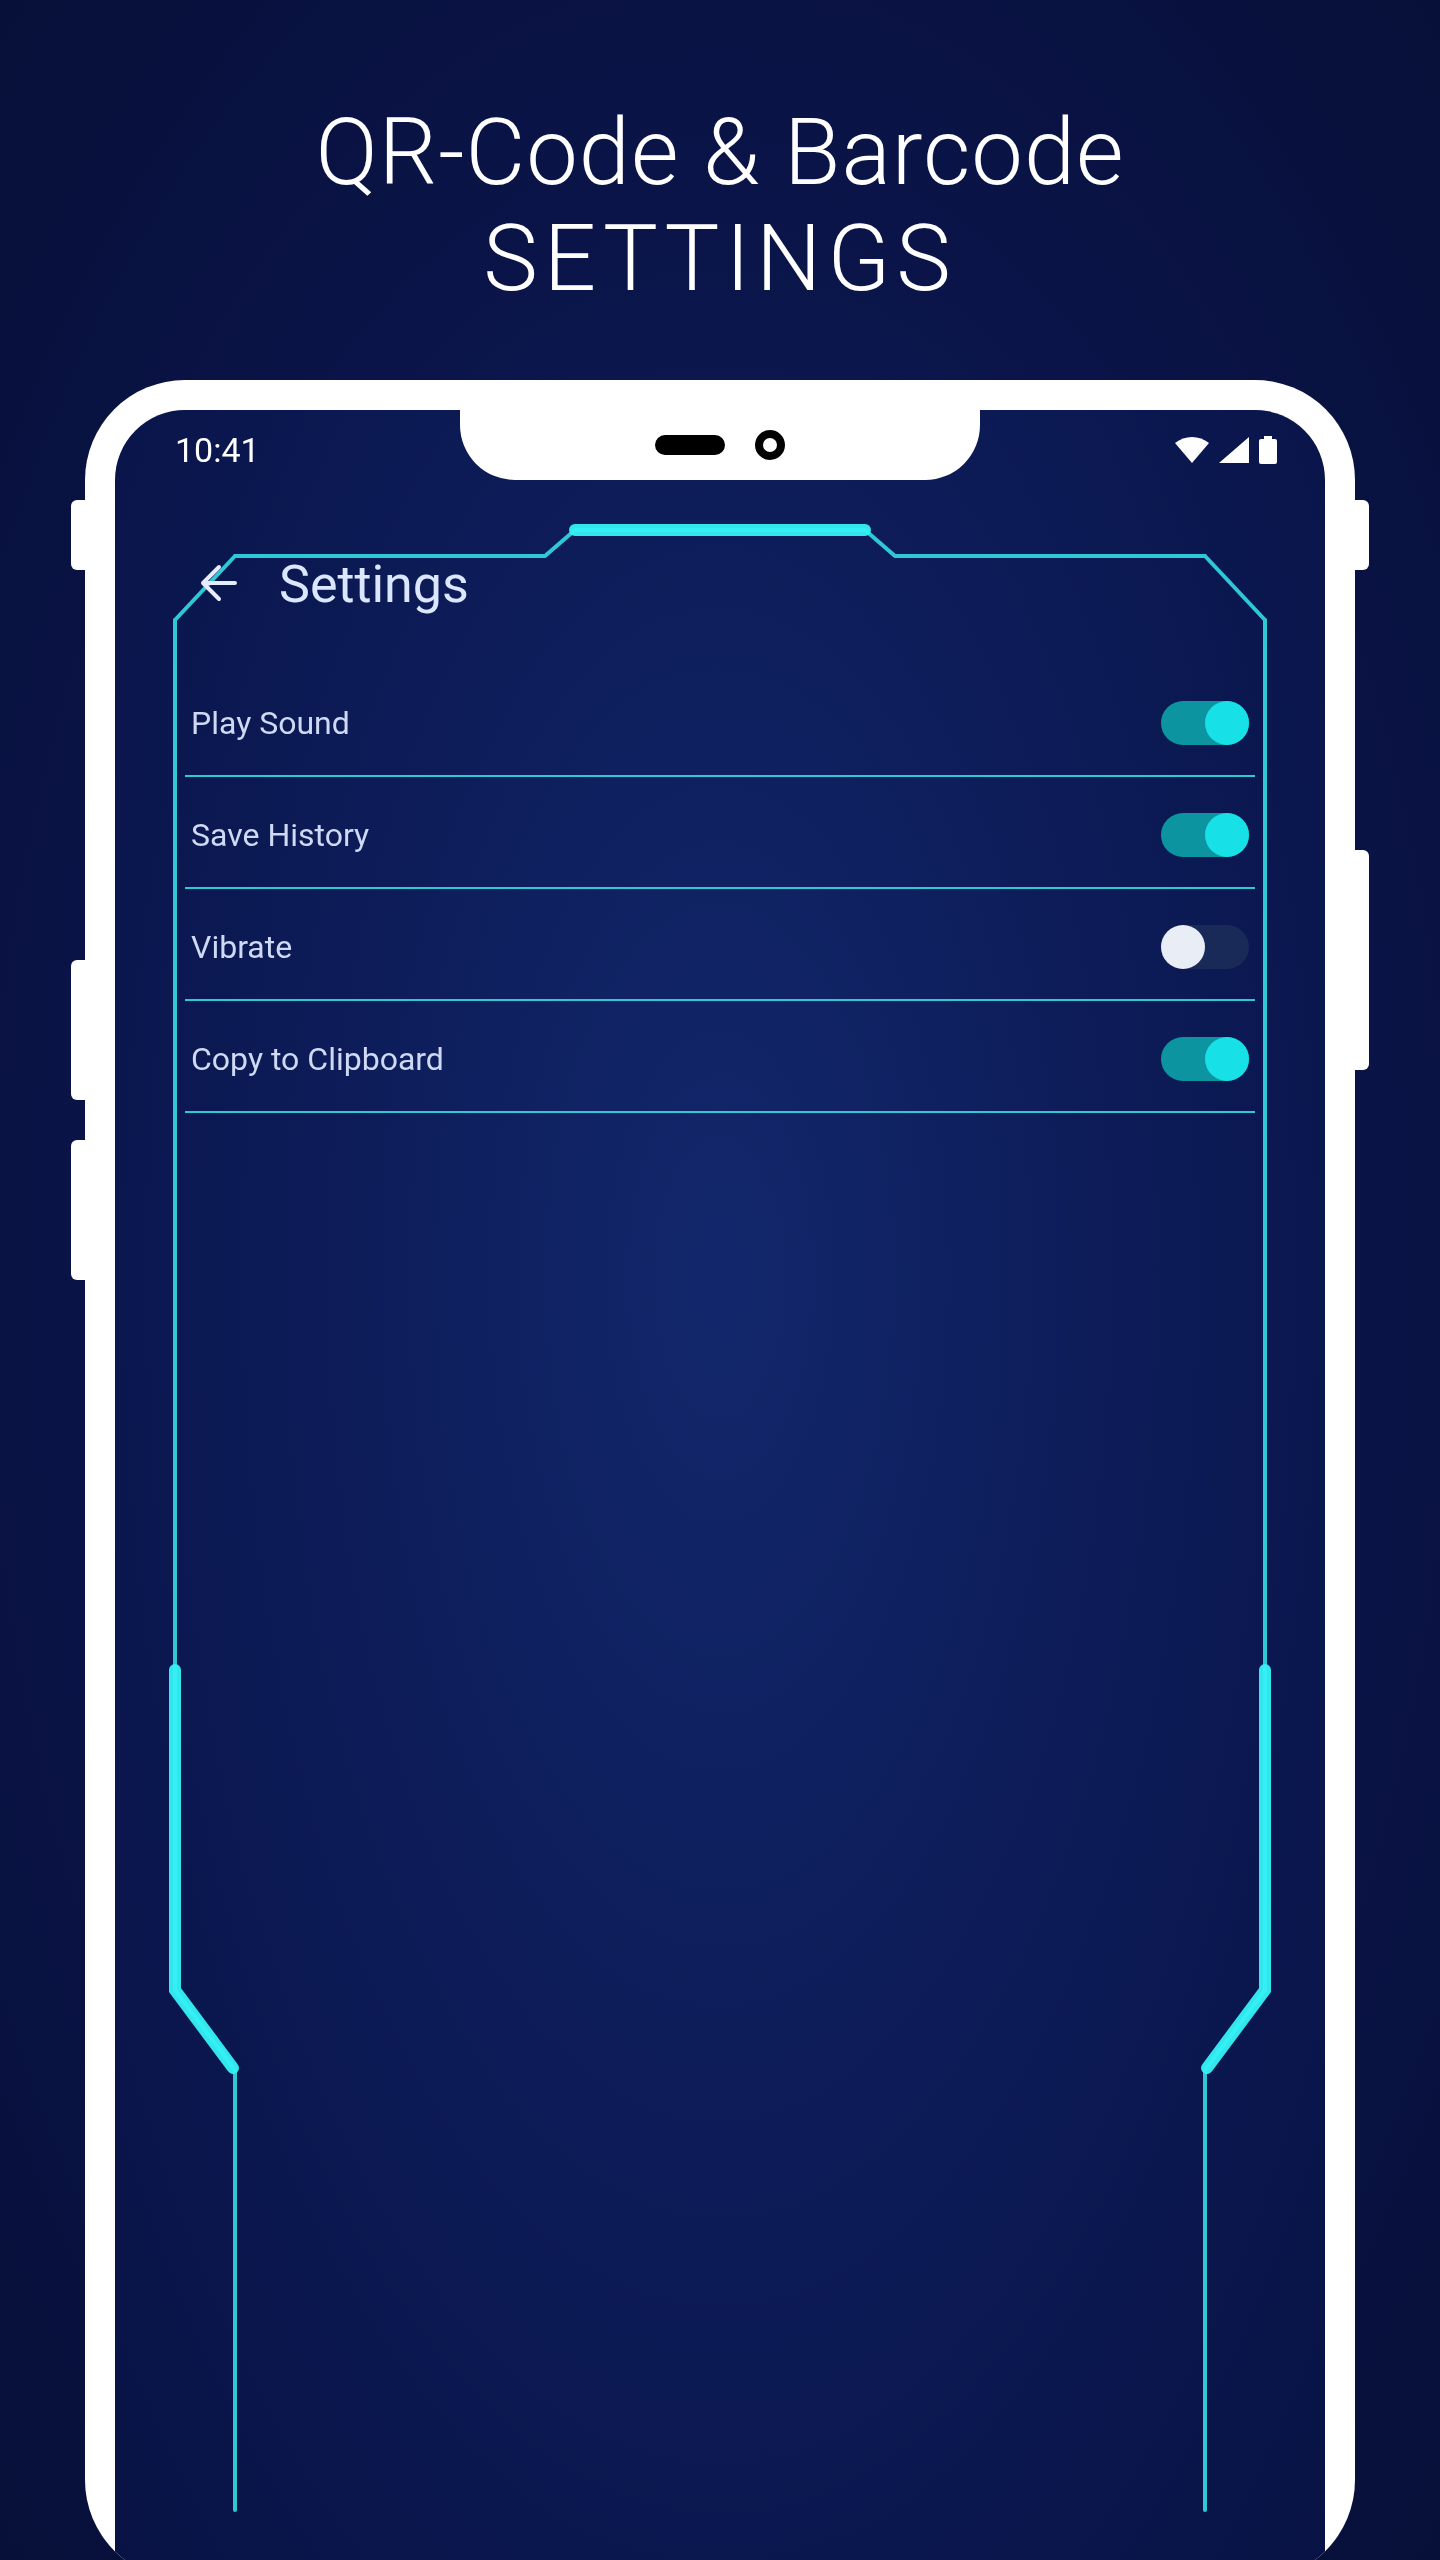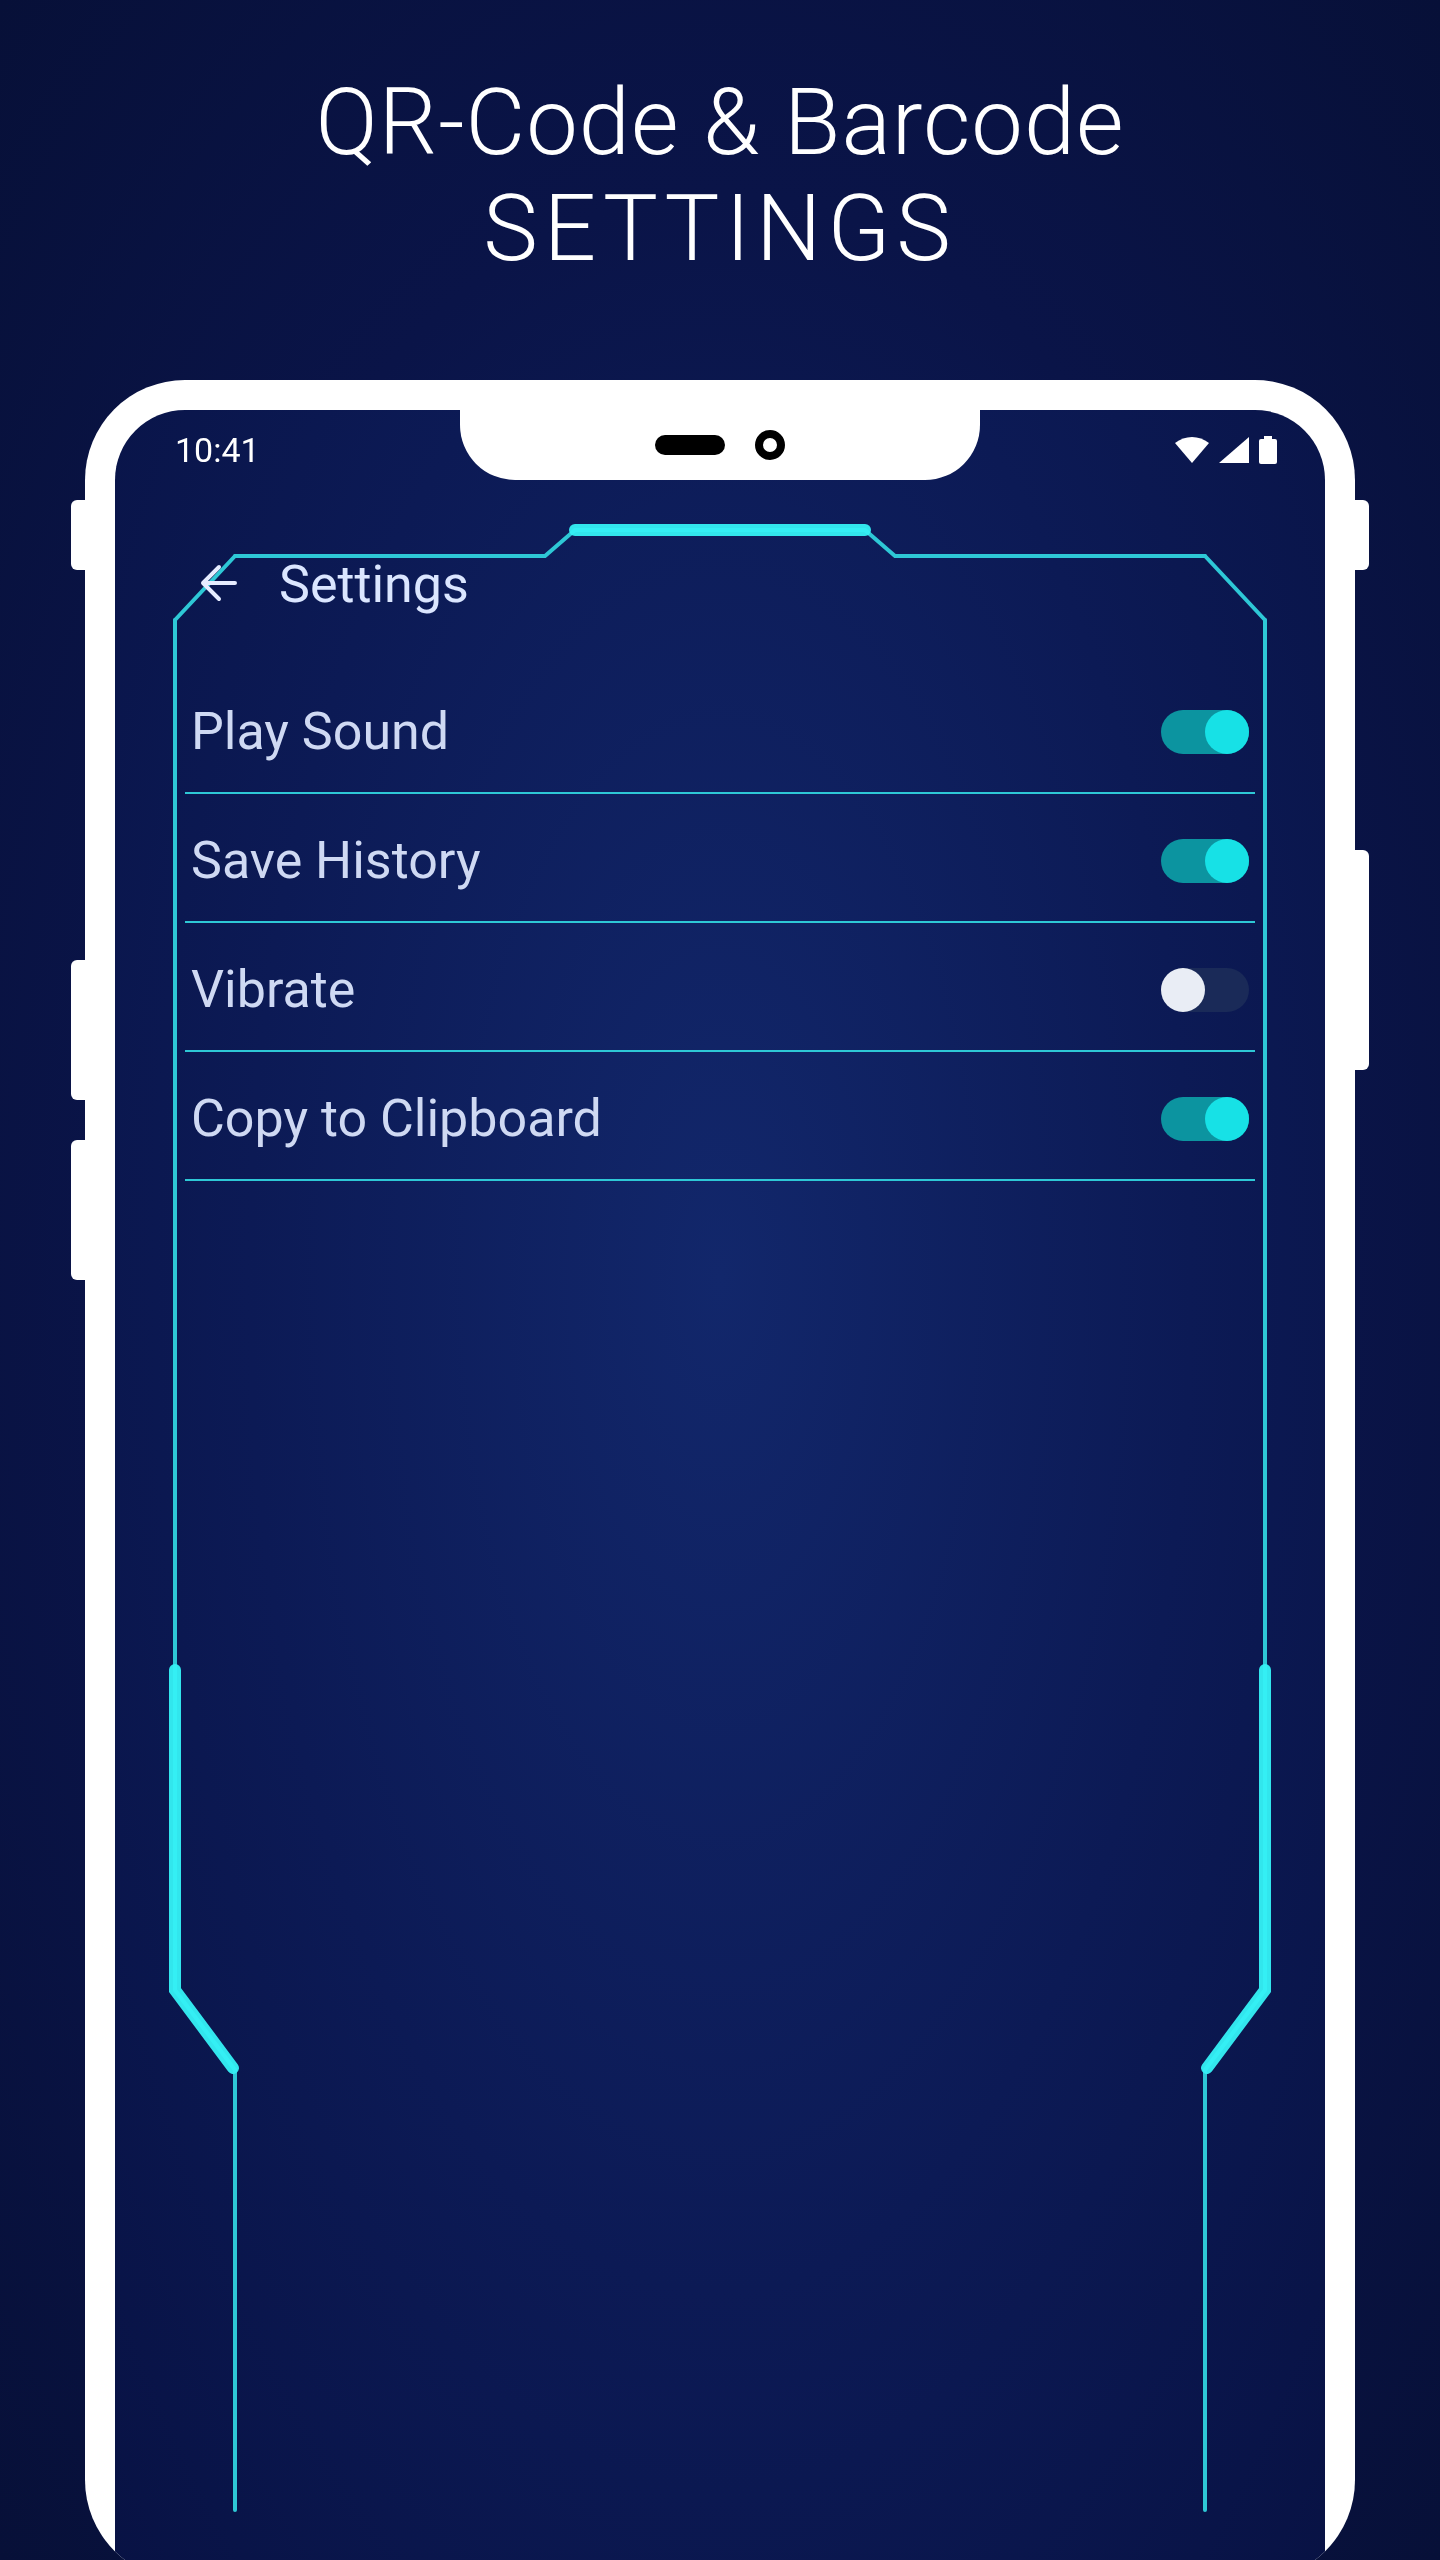--- a/index.html
+++ b/index.html
@@ -12,21 +12,21 @@
     color: #ffffff;
     overflow: hidden;
     position: relative;
   }
 
   .promo-title {
     text-align: center;
     font-size: 92px;
     font-weight: 300;
     line-height: 1.15;
-    padding-top: 70px;
+    padding-top: 100px;
     letter-spacing: 1px;
   }
   .promo-title .line2 {
     letter-spacing: 6px;
   }
 
   .phone-wrap {
     position: absolute;
     left: 50%;
     transform: translateX(-50%);
@@ -130,21 +130,21 @@
 
   .settings-list { padding: 10px 10px 0 10px; }
   .setting-row {
     display: flex;
     align-items: center;
     justify-content: space-between;
     padding: 36px 6px 30px 6px;
     border-bottom: 2px solid #2ec8d6;
   }
   .setting-label {
-    font-size: 52px;
+    font-size: 32px;
     color: #cfd9f3;
     font-weight: 400;
   }
 
   .toggle {
     position: relative;
     width: 88px; height: 44px;
     border-radius: 22px;
     cursor: pointer;
   }

